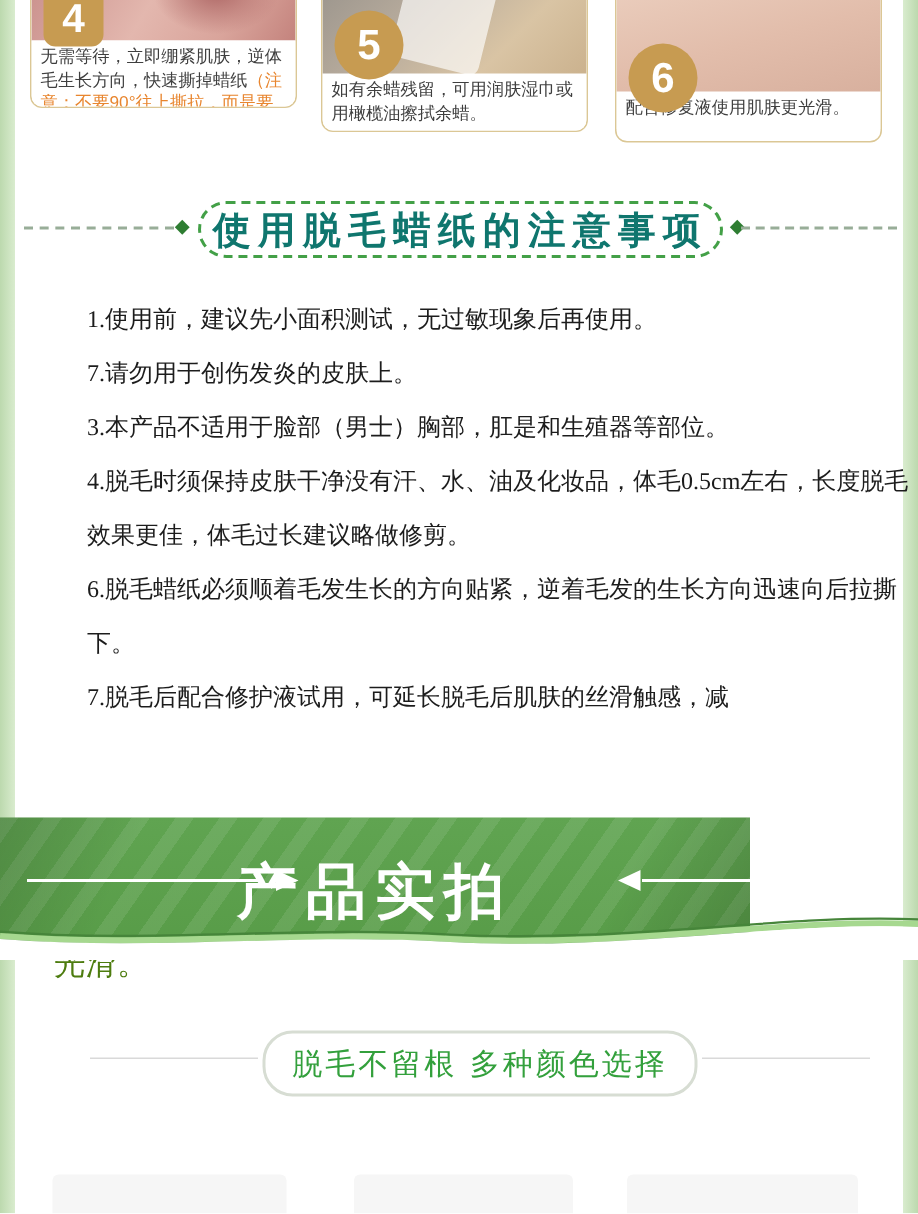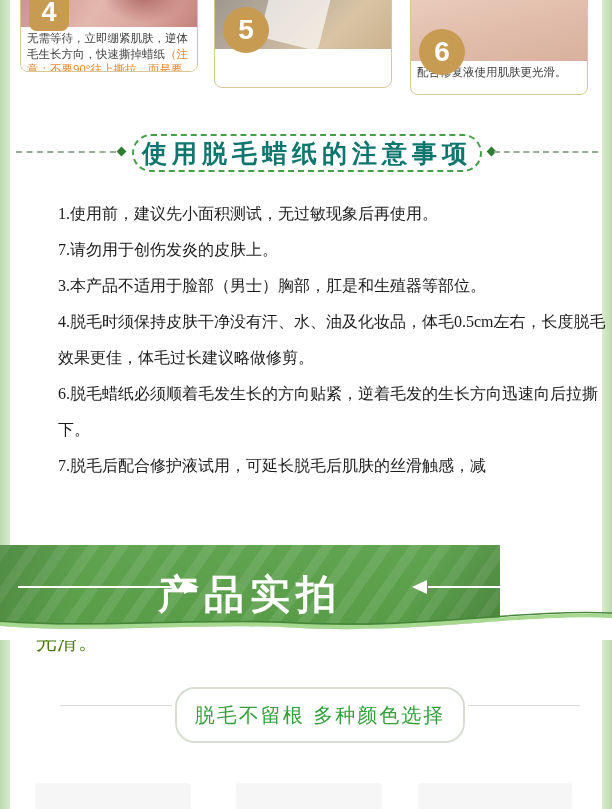--- a/index.html
+++ b/index.html
@@ -93,21 +93,21 @@
   .a-head{position:absolute;top:35px;width:0;height:0;border-top:7px solid transparent;border-bottom:7px solid transparent;}
   .a-head.right{left:184px;border-left:15px solid #ffffff;}
   .a-head.left{left:412px;border-right:15px solid #ffffff;}
   .wave{position:absolute;left:0;bottom:0;width:612px;height:40px;display:block;}
 
   
   .thin-line{position:absolute;top:705px;height:1px;background:#d9d9d9;}
   .thin-line.fl{left:60px;width:112px;}
   .thin-line.fr{left:468px;width:112px;}
   .feature-pill{
-    position:absolute;left:175px;top:687px;width:290px;height:56px;
+    position:absolute;left:175px;top:687px;width:290px;height:44px;
     border:2px solid #d7ddd3;border-radius:20px;box-sizing:border-box;
     display:flex;align-items:center;justify-content:center;background:#ffffff;
     color:#33a03c;font-size:20px;letter-spacing:2px;
     font-family:"DejaVu Sans","Liberation Sans",sans-serif;
   }
 
   
   .ph{position:absolute;top:783px;height:30px;background:#f6f6f6;border-radius:4px 4px 0 0;}
   .ph.p1{left:35px;width:156px;}
   .ph.p2{left:236px;width:146px;}
@@ -127,20 +127,21 @@
     <div class="caption">
       <span>无需等待，立即绷紧肌肤，逆体毛生长方向，快速撕掉蜡纸</span><span class="warn">（注意：不要90°往上撕拉，而是要180°往后撕拉）</span>
     </div>
   </div>
 
   <div class="step-card card5">
     <div class="photo">
       <div class="wax-strip"></div>
     </div>
     <div class="badge badge5">5</div>
+    <div class="caption">如有余蜡残留，可用润肤湿巾或用橄榄油擦拭余蜡。</div>
   </div>
 
   <div class="step-card card6">
     <div class="photo">
       
     </div>
     <div class="badge badge6">6</div>
     <div class="caption">配合修复液使用肌肤更光滑。</div>
   </div>
 

